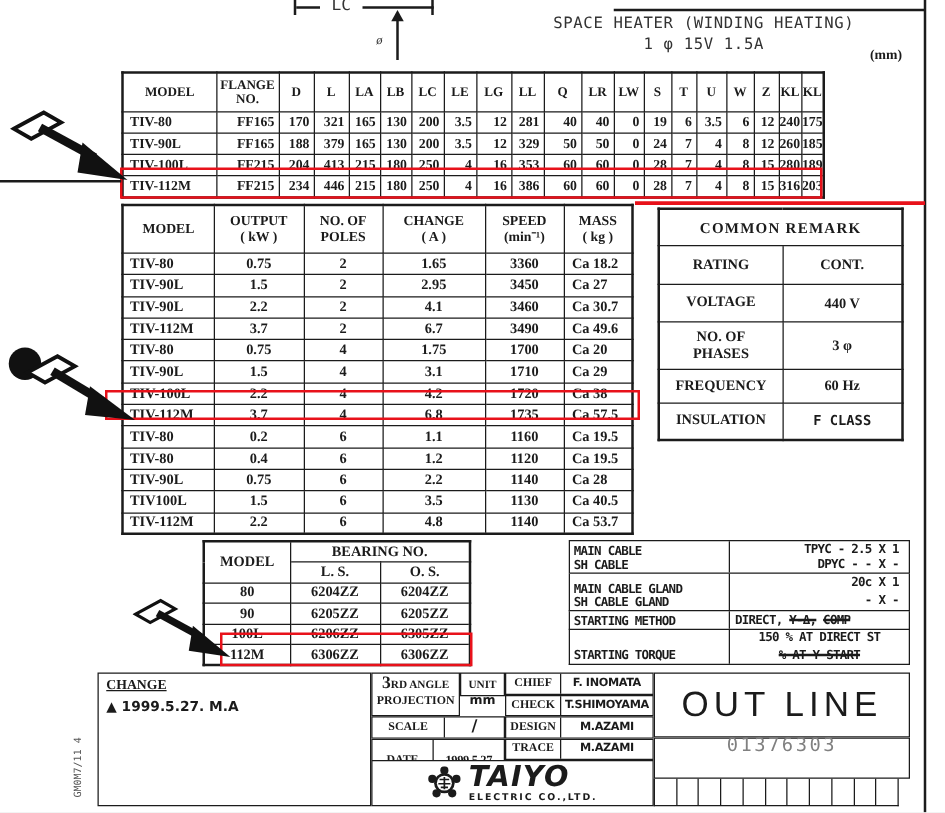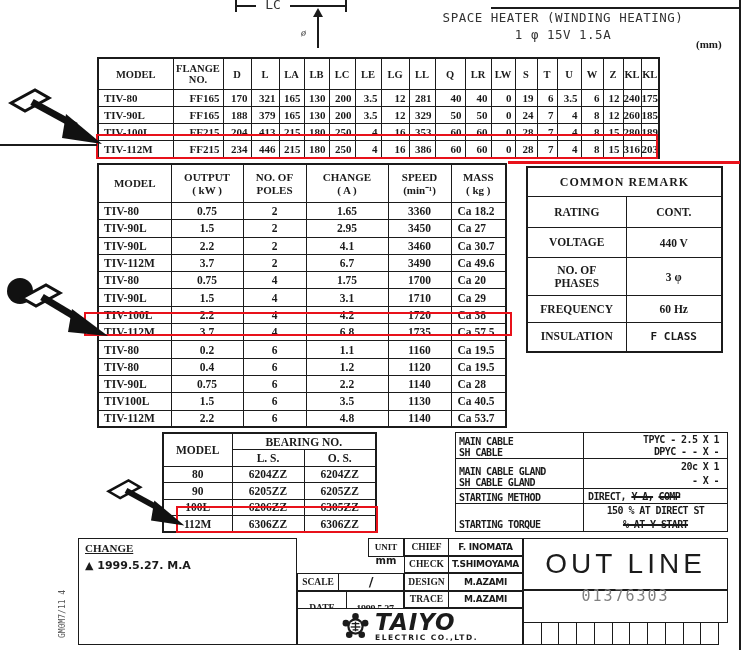--- a/index.html
+++ b/index.html
@@ -481,36 +481,40 @@
         <div class="cval-c struck">% AT Y START</div>
       </div>
     </div>
   </div>
 
   <div class="tb abs" style="left:78px;top:538px;width:219px;height:107px;padding:3px 6px;">
     <div style="font-size:11px;font-weight:bold;text-decoration:underline;">CHANGE</div>
     <div style="font-size:11px;font-weight:bold;margin-top:5px;font-family:'DejaVu Sans',sans-serif;">▲ 1999.5.27. M.A</div>
   </div>
 
+  <div class="tb abs" style="left:297px;top:538px;width:71px;height:35px;text-align:center;">
+    <div style="font-size:9px;font-weight:bold;line-height:16px;"><span style="font-size:14px;">3</span><span>RD ANGLE</span></div>
+    <div style="font-size:9.5px;font-weight:bold;line-height:13px;">PROJECTION</div>
+  </div>
 
   <div class="tb abs" style="left:368px;top:538px;width:36px;height:19px;text-align:center;">
     <div style="font-size:9px;font-weight:bold;line-height:16px;">UNIT</div>
     <div style="font-size:10px;font-weight:bold;font-family:'DejaVu Sans',sans-serif;line-height:12px;">mm</div>
   </div>
 
   <div class="tb tb-split abs" style="left:404px;top:538px;width:119px;height:17.5px;">
     <div class="tb-lab" style="width:44px;">CHIEF</div>
     <div class="tb-val">F. INOMATA</div>
   </div>
   <div class="tb tb-split abs" style="left:404px;top:555.5px;width:119px;height:17.5px;">
     <div class="tb-lab" style="width:44px;">CHECK</div>
     <div class="tb-val">T.SHIMOYAMA</div>
   </div>
   <div class="tb tb-split abs" style="left:297px;top:573px;width:107px;height:17.5px;">
-    <div class="tb-lab" style="width:41px;">SCALE</div>
+    <div class="tb-lab" style="width:58px;">SCALE</div>
     <div class="tb-val" style="font-size:13px;">/</div>
   </div>
   <div class="tb tb-split abs" style="left:297px;top:590.5px;width:107px;height:35px;">
     <div class="tb-lab" style="width:49px;">DATE</div>
     <div class="tb-val" style="font-family:'Liberation Serif',serif;font-size:10px;">1999.5.27</div>
   </div>
   <div class="tb tb-split abs" style="left:404px;top:573px;width:119px;height:17.5px;">
     <div class="tb-lab" style="width:44px;">DESIGN</div>
     <div class="tb-val">M.AZAMI</div>
   </div>

